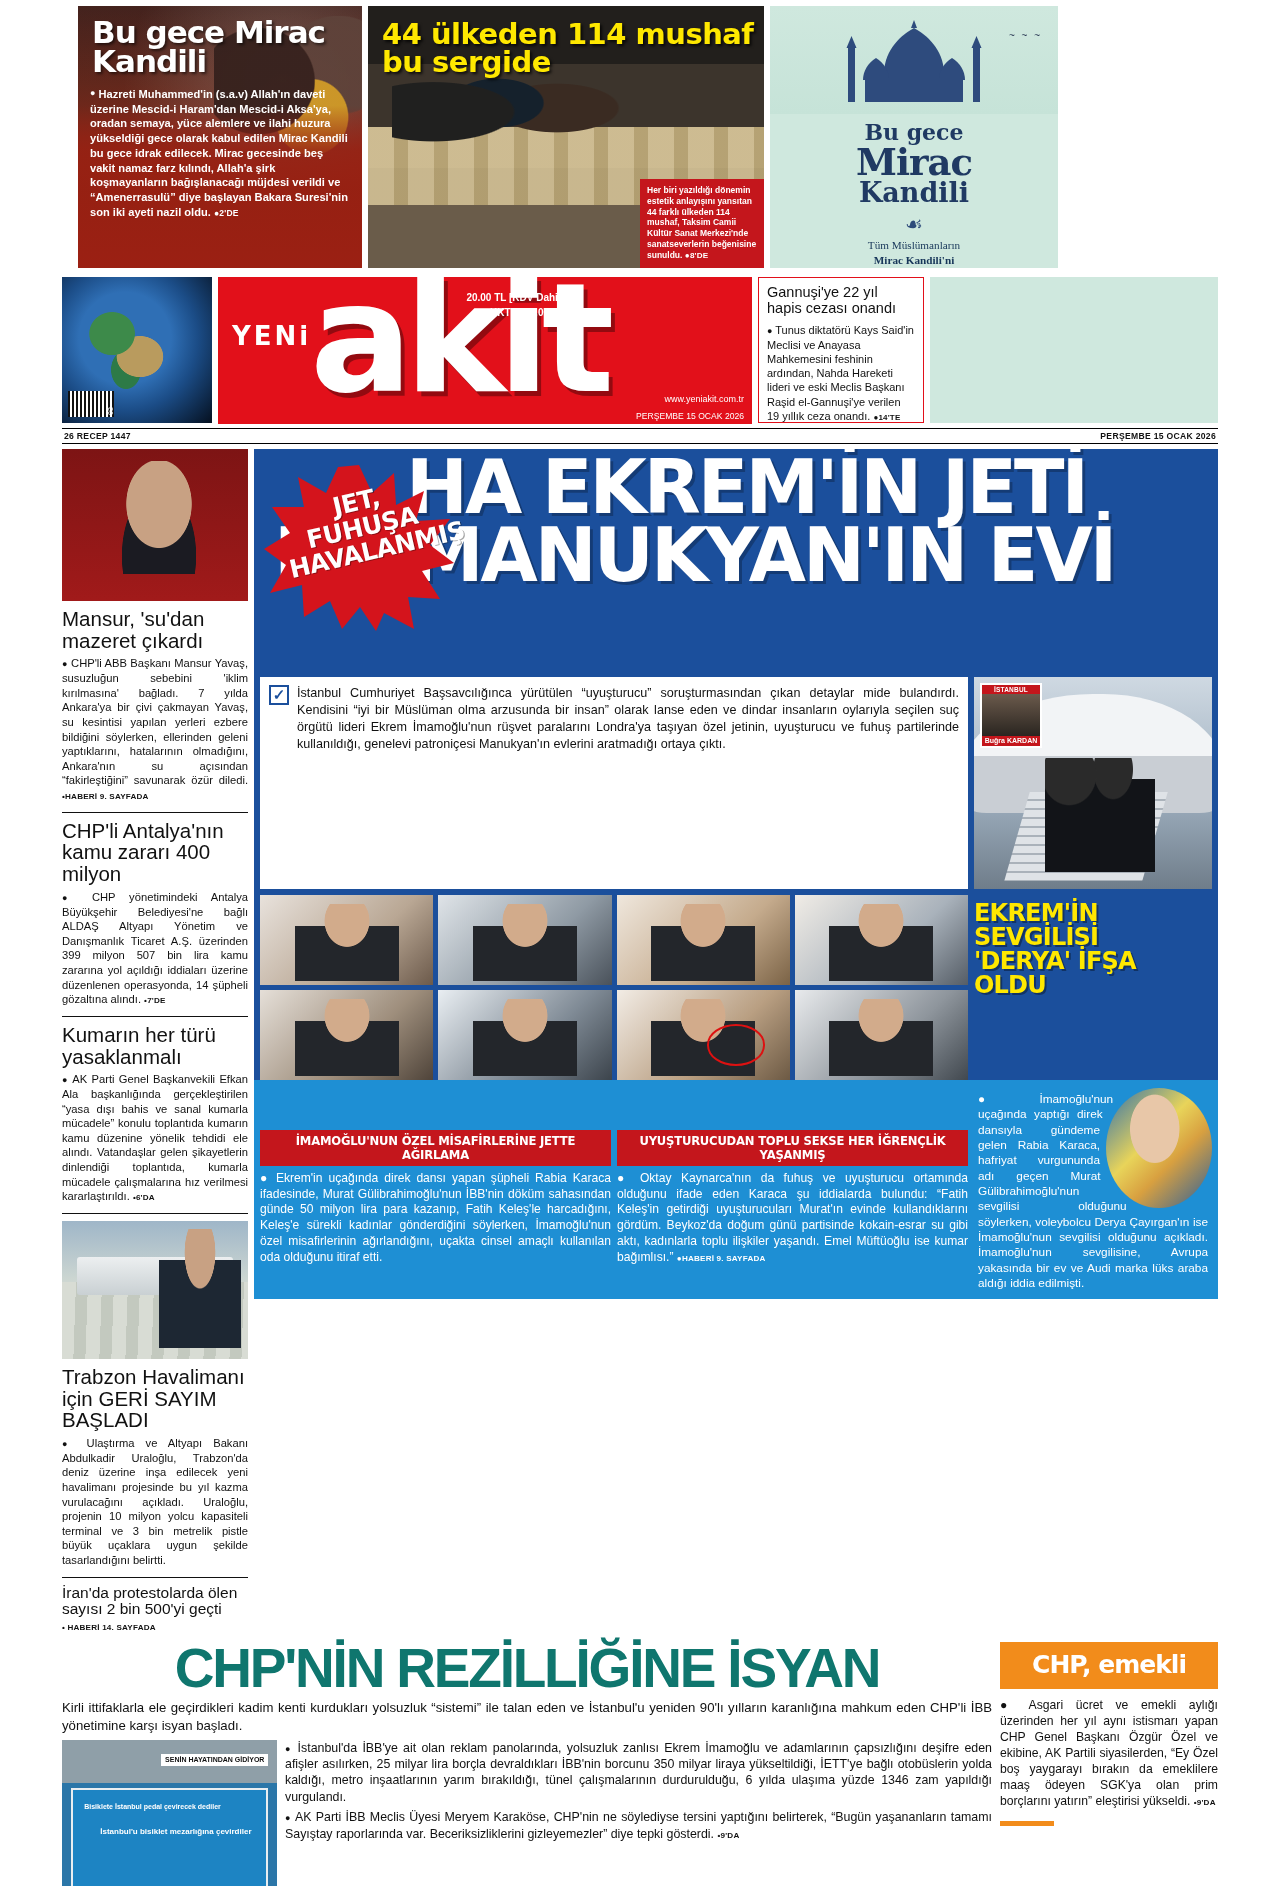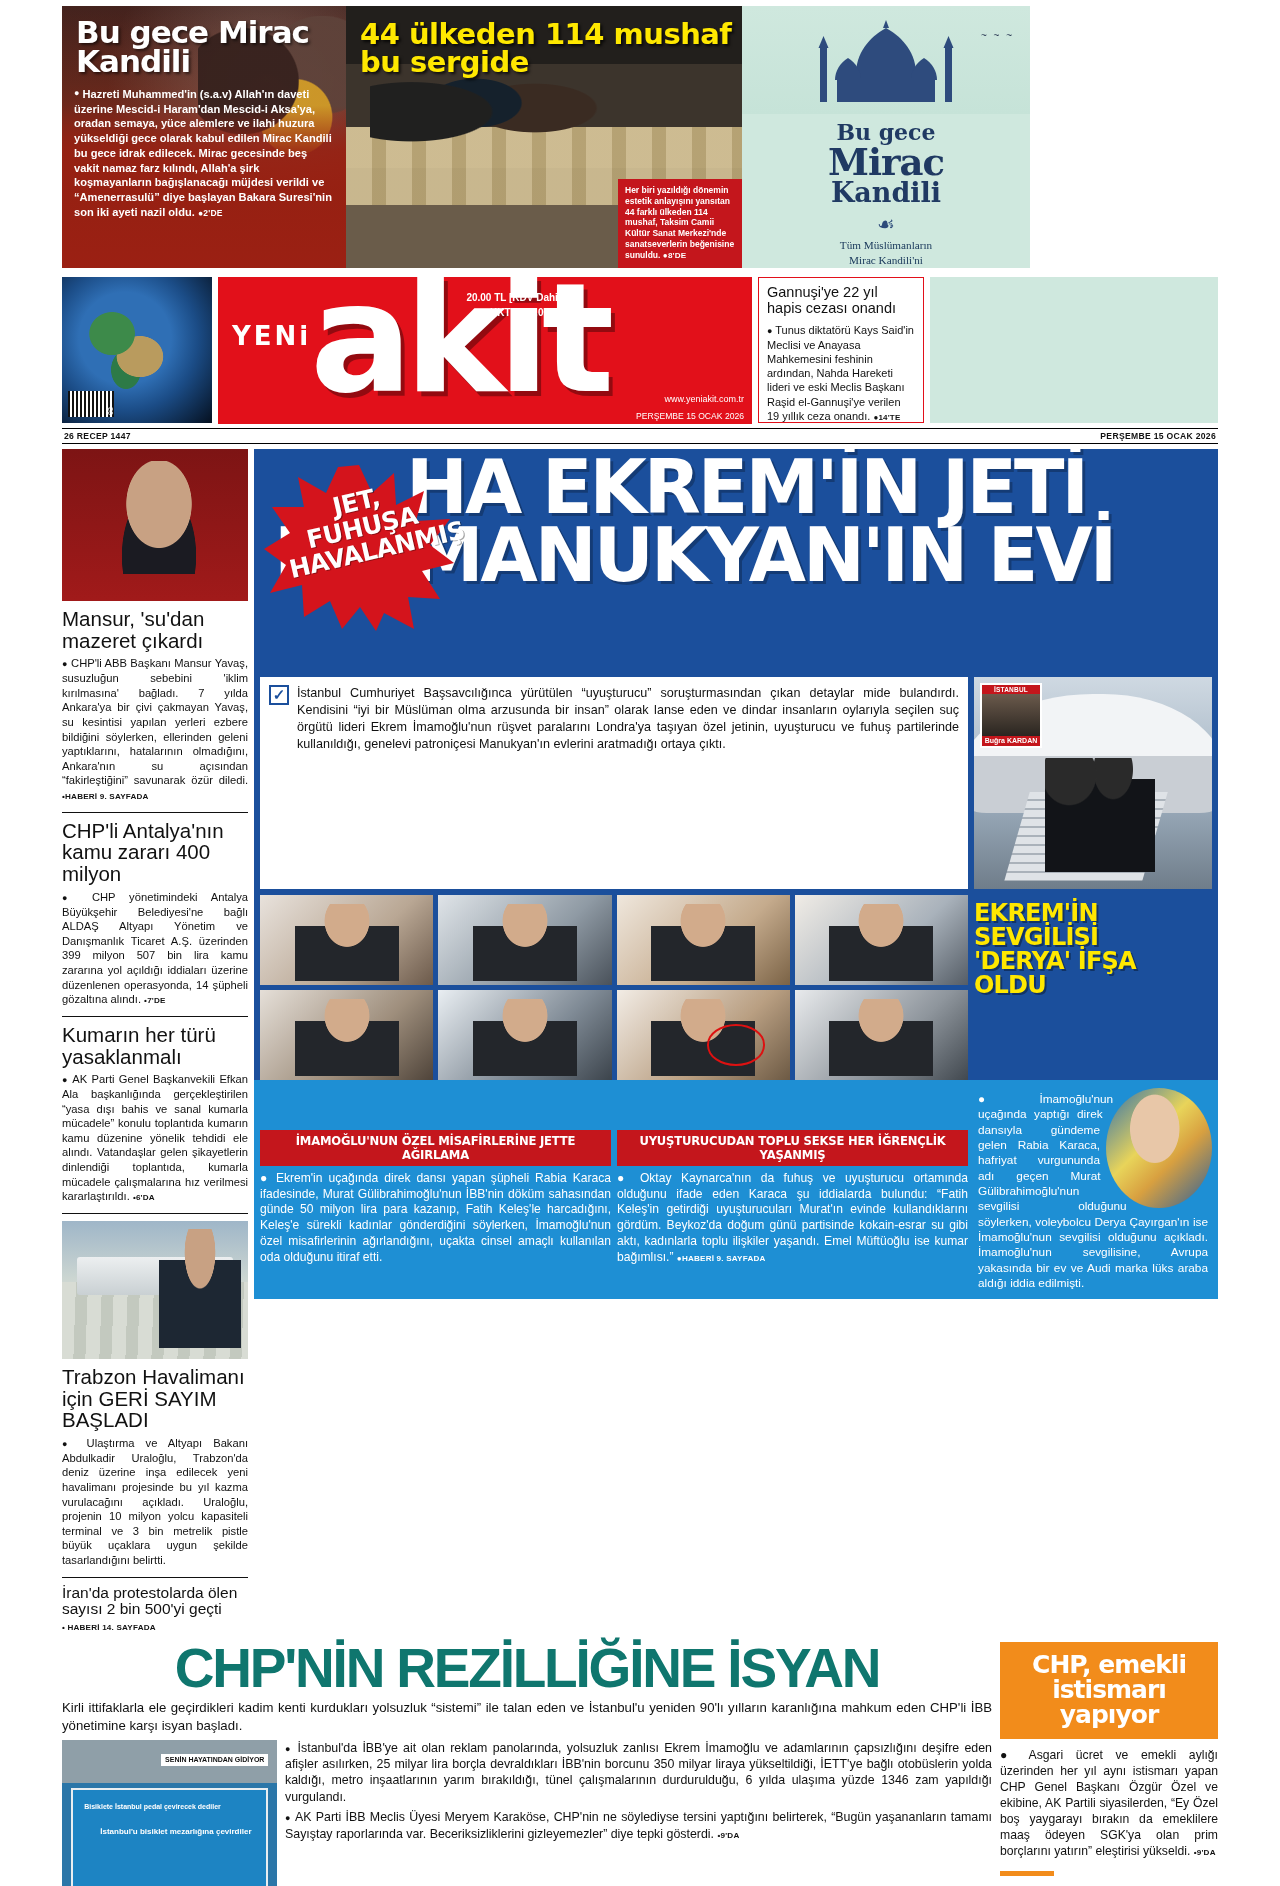--- a/index.html
+++ b/index.html
@@ -7,21 +7,21 @@
     width: 1280px; height: 1886px;
     background: #ffffff;
     font-family: "Liberation Sans", sans-serif;
     color: #111;
     overflow: hidden;
     position: relative;
   }
   .page { position: relative; width: 1280px; height: 1886px; background: #fff; padding: 0; }
 
   
-  .top-strip { display: flex; padding: 6px 62px 0 62px; height: 272px; }
+  .top-strip { display: flex; gap: 6px; padding: 6px 62px 0 78px; height: 272px; }
 
   .tile-mirac {
     position: relative; width: 284px; height: 262px;
     background: linear-gradient(160deg,#8a1f14 0%, #a8271a 40%, #7c1a11 100%);
     overflow: hidden; color: #fff;
   }
   .tile-mirac .photo {
     position: absolute; inset: 0;
     background:
       radial-gradient(ellipse at 72% 28%, rgba(150,140,130,.55) 0%, rgba(60,30,25,.0) 55%),
@@ -101,21 +101,21 @@
     font-family: "DejaVu Serif", serif; line-height: .98; margin-top: 4px;
   }
   .tile-green .g1 { font-size: 22px; font-weight: 700; }
   .tile-green .g2 { font-size: 37px; font-weight: 700; letter-spacing: -1px; }
   .tile-green .g3 { font-size: 27px; font-weight: 700; }
   .tile-green .hands { font-size: 20px; color: #2d4b7a; margin-top: 6px; }
   .tile-green p {
     font-size: 11.2px; line-height: 1.35; color: #173659;
     padding: 2px 16px 0; font-family: "Liberation Serif", serif;
   }
-  .tile-green p b { font-weight: 400; }
+  .tile-green p b { font-weight: 700; }
 
   
   .masthead { display: flex; gap: 6px; padding: 5px 62px 0 62px; height: 152px; }
   .globe {
     width: 150px; height: 146px; position: relative;
     background: radial-gradient(circle at 42% 42%, #2f6fb5 0 38%, #1b4c86 60%, #05101f 100%), #000;
     overflow: hidden;
   }
   .globe:before{
     content:""; position:absolute; left:16%; top:22%; width:58%; height:56%;
@@ -587,21 +587,20 @@
             <p style="margin-top:4px"><span class="bul">●</span>
               <span>AK Parti İBB Meclis Üyesi Meryem Karaköse, CHP'nin ne söylediyse tersini yaptığını belirterek, “Bugün yaşananların tamamı Sayıştay raporlarında var. Beceriksizliklerini gizleyemezler” diye tepki gösterdi.</span>
               <span class="ref"> •<span>9'DA</span></span></p>
           </div>
         </div>
       </div>
 
       <div class="bt-right">
         <div class="orange-head">
           <div>CHP, emekli</div>
-          <div>istismarı yapıyor</div>
         </div>
         <p class="or-body"><span class="bul">●</span>
           <span>Asgari ücret ve emekli aylığı üzerinden her yıl aynı istismarı yapan CHP Genel Başkanı Özgür Özel ve ekibine, AK Partili siyasilerden, “Ey Özel boş yaygarayı bırakın da emeklilere maaş ödeyen SGK'ya olan prim borçlarını yatırın” eleştirisi yükseldi.</span>
           <span class="ref"> •<span>9'DA</span></span></p>
 
         <div class="or-rule"></div>
 
       </div>
     </div>
   </div>

